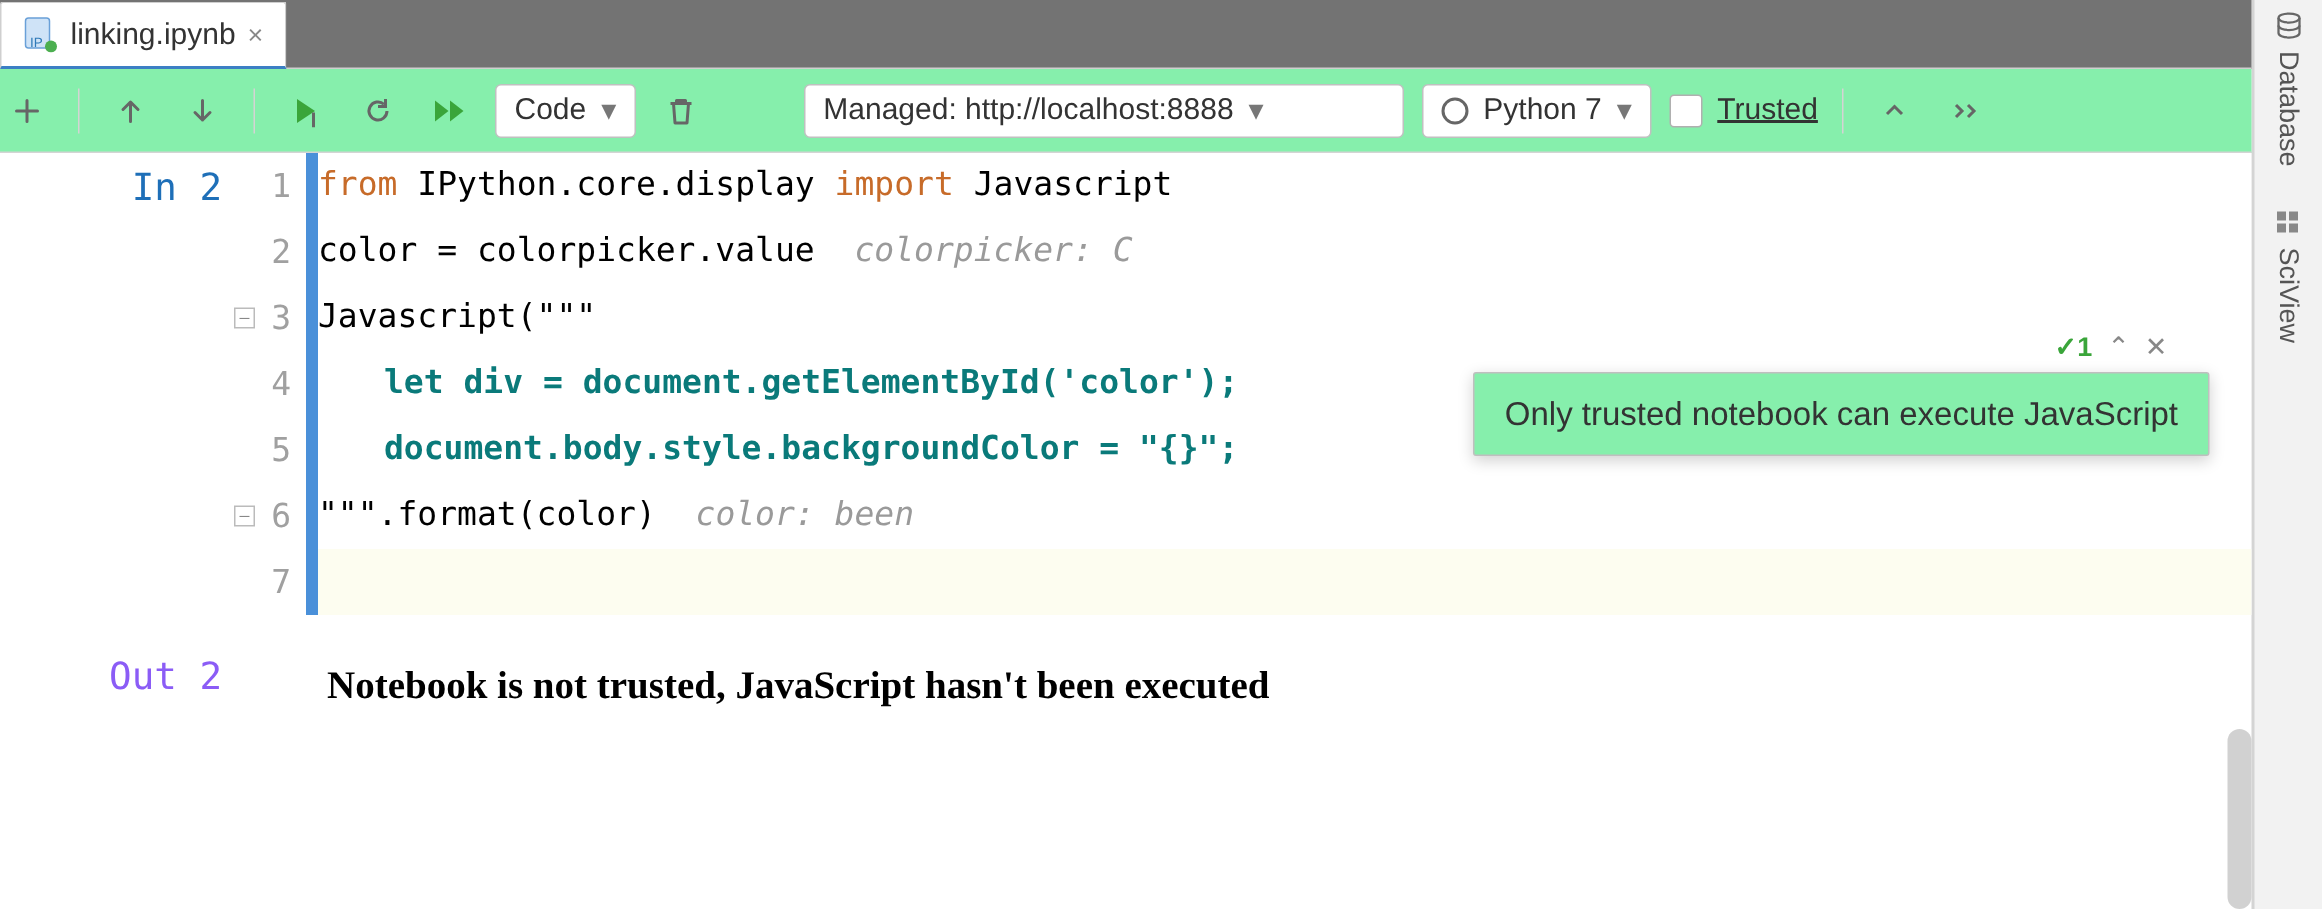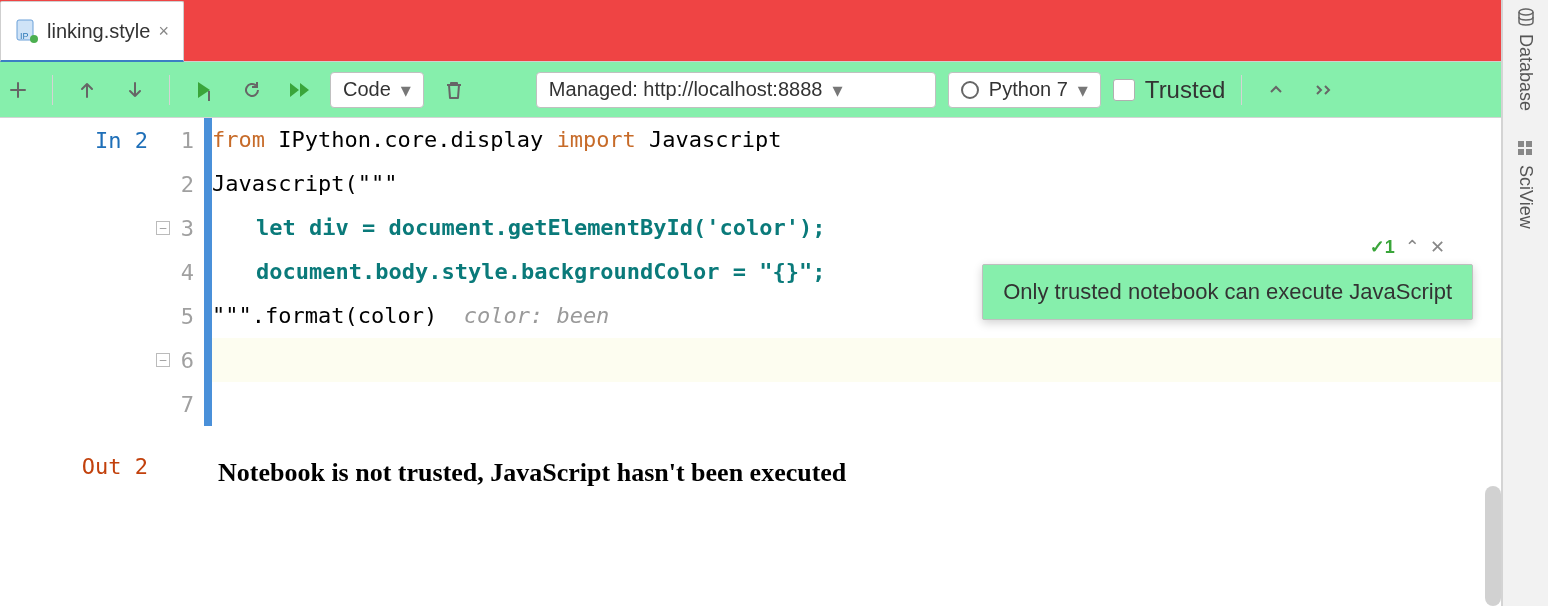--- a/index.html
+++ b/index.html
@@ -11,42 +11,42 @@
     overflow: hidden;
     position: relative;
   }
   .root { display: flex; width: 100%; height: 100%; }
   .main { flex: 1; display: flex; flex-direction: column; border-right: 1px solid #d4d4d4; }
   .side-rail { width: 46px; background: #f2f2f2; display: flex; flex-direction: column; align-items: center; padding-top: 8px; gap: 28px; border-left: 1px solid #d4d4d4; }
   .side-rail .item { writing-mode: vertical-rl; font-size: 18px; color: #555; display: flex; align-items: center; gap: 6px; cursor: pointer; }
   .side-rail svg { width: 20px; height: 20px; }
 
   
-  .tabbar { display: flex; align-items: flex-end; background: #ef4444; height: 62px; border-bottom: 1px solid #cfcfcf; }
+  .tabbar { display: flex; align-items: flex-end; background: #737373; height: 46px; border-bottom: 1px solid #cfcfcf; }
   .tab { display: flex; align-items: center; height: 100%; padding: 0 14px; gap: 8px; background: #fff; border: 1px solid #cfcfcf; border-bottom: 2px solid #3b7fc4; border-top-left-radius: 2px; border-top-right-radius: 2px; position: relative; top: 1px; }
   .tab .file-icon { width: 24px; height: 24px; position: relative; }
   .tab .name { font-size: 20px; color: #333; }
   .tab .close { color: #888; font-size: 18px; cursor: pointer; }
 
   
   .toolbar { display: flex; align-items: center; height: 56px; padding: 0 0; gap: 12px; border-bottom: 1px solid #d4d4d4; background: #86efac; }
   .tb-btn { width: 36px; height: 36px; display:flex; align-items:center; justify-content:center; color:#555; cursor:pointer; border-radius: 3px; }
   .tb-sep { width:1px; height: 30px; background: #d4d4d4; margin: 0 4px; }
   .tb-select { display:flex; align-items:center; height: 36px; padding: 0 12px; border: 1px solid #c0c0c0; border-radius: 4px; background:#fff; font-size: 20px; color:#333; cursor:pointer; gap:10px; }
   .tb-select .caret { color:#777; }
   .spacer { flex: 0 0 40px; }
-  .trusted-wrap { display:flex; align-items:center; gap:10px; font-size:24px; color:#333; }
+  .trusted-wrap { display:flex; align-items:center; gap:10px; font-size:20px; color:#333;text-decoration:underline; }
   .checkbox { width:22px; height:22px; border:1px solid #b0b0b0; border-radius:3px; background:#fff; }
 
   
   .editor { flex:1; position:relative; overflow:hidden; }
   .cell { display:flex; padding: 0; }
-  .prompt-col { width: 160px; text-align:center; padding: 0 12px 0 0; font-family: "SF Mono","Menlo","Consolas",monospace; font-size: 22px; }
+  .prompt-col { width: 160px; text-align:center; padding: 0 12px 0 0; font-family: "SF Mono","Menlo","Consolas",monospace; font-size: 25px; }
   .in-prompt { color: #1e6fb8; }
-  .out-prompt { color: #c2410c; }
+  .out-prompt { color: #8b5cf6; }
   .gutter { width: 44px; text-align:right; padding-right: 10px; font-family: "SF Mono","Menlo",monospace; font-size: 22px; color:#a0a0a0; background:#fff; }
   .cellbar { width: 8px; background: #4a90d9; }
   .code-area { flex:1; font-family:"SF Mono","Menlo","Consolas",monospace; font-size:22px; line-height: 44px; background:#fff; }
   .line { height:44px; white-space: pre; display:flex; align-items:center; position:relative; }
   .line.caret-line { background:#fdfdf0; }
   .kw0 { color:#c76b29; } 
   .kw1 { color:#0a7a7a; font-weight:bold;margin-left:44px; } 
   .id { color:#000000; }
   .hint { color:#9a9a9a; font-style:italic; }
   .gut-row { height:44px; display:flex; align-items:center; justify-content:flex-end; position:relative;}
@@ -74,21 +74,21 @@
 
     <div class="tabbar">
       <div class="tab">
         <span class="file-icon">
           <svg viewBox="0 0 24 24">
               <rect x="2" y="1" width="16" height="20" rx="2" fill="#cfe3f7" stroke="#6aa0d8"></rect>
               <text x="5" y="20" font-size="9" fill="#2f7ab8" font-family="sans-serif">IP</text>
               <circle cx="19" cy="20" r="4" fill="#4caf50"></circle>
             </svg>
         </span>
-        <span class="name">linking.style</span>
+        <span class="name">linking.ipynb</span>
         <span class="close">×</span>
       </div>
     </div>
 
     <div class="toolbar">
       <div class="tb-btn">
         <svg width="20" height="20" viewBox="0 0 20 20">
             <path d="M10 3v14M3 10h14" stroke="#666" stroke-width="2" stroke-linecap="round"></path>
           </svg>
       </div>
@@ -193,20 +193,21 @@
               <span class="fold">–</span>
               <span>6</span>
             </div>
           <div class="gut-row">
               <span>7</span>
             </div>
         </div>
         <div class="cellbar"></div>
         <div class="code-area">
           <div class="line"><span class="kw0">from</span><span class="id"> IPython.core.display </span><span class="kw0">import</span><span class="id"> Javascript</span></div>
+          <div class="line"><span class="id">color = colorpicker.value  </span><span class="hint">colorpicker: C</span></div>
           <div class="line"><span class="id">Javascript("""</span></div>
           <div class="line"><span class="kw1">let div = document.getElementById('color');</span></div>
           <div class="line"><span class="kw1">document.body.style.backgroundColor = "{}";</span></div>
           <div class="line"><span class="id">""".format(color)  </span><span class="hint">color: been</span></div>
           <div class="line caret-line"><span class="id"></span></div>
         </div>
       </div>
 
       <div class="cell" style="margin-top:18px">
         <div class="prompt-col">

